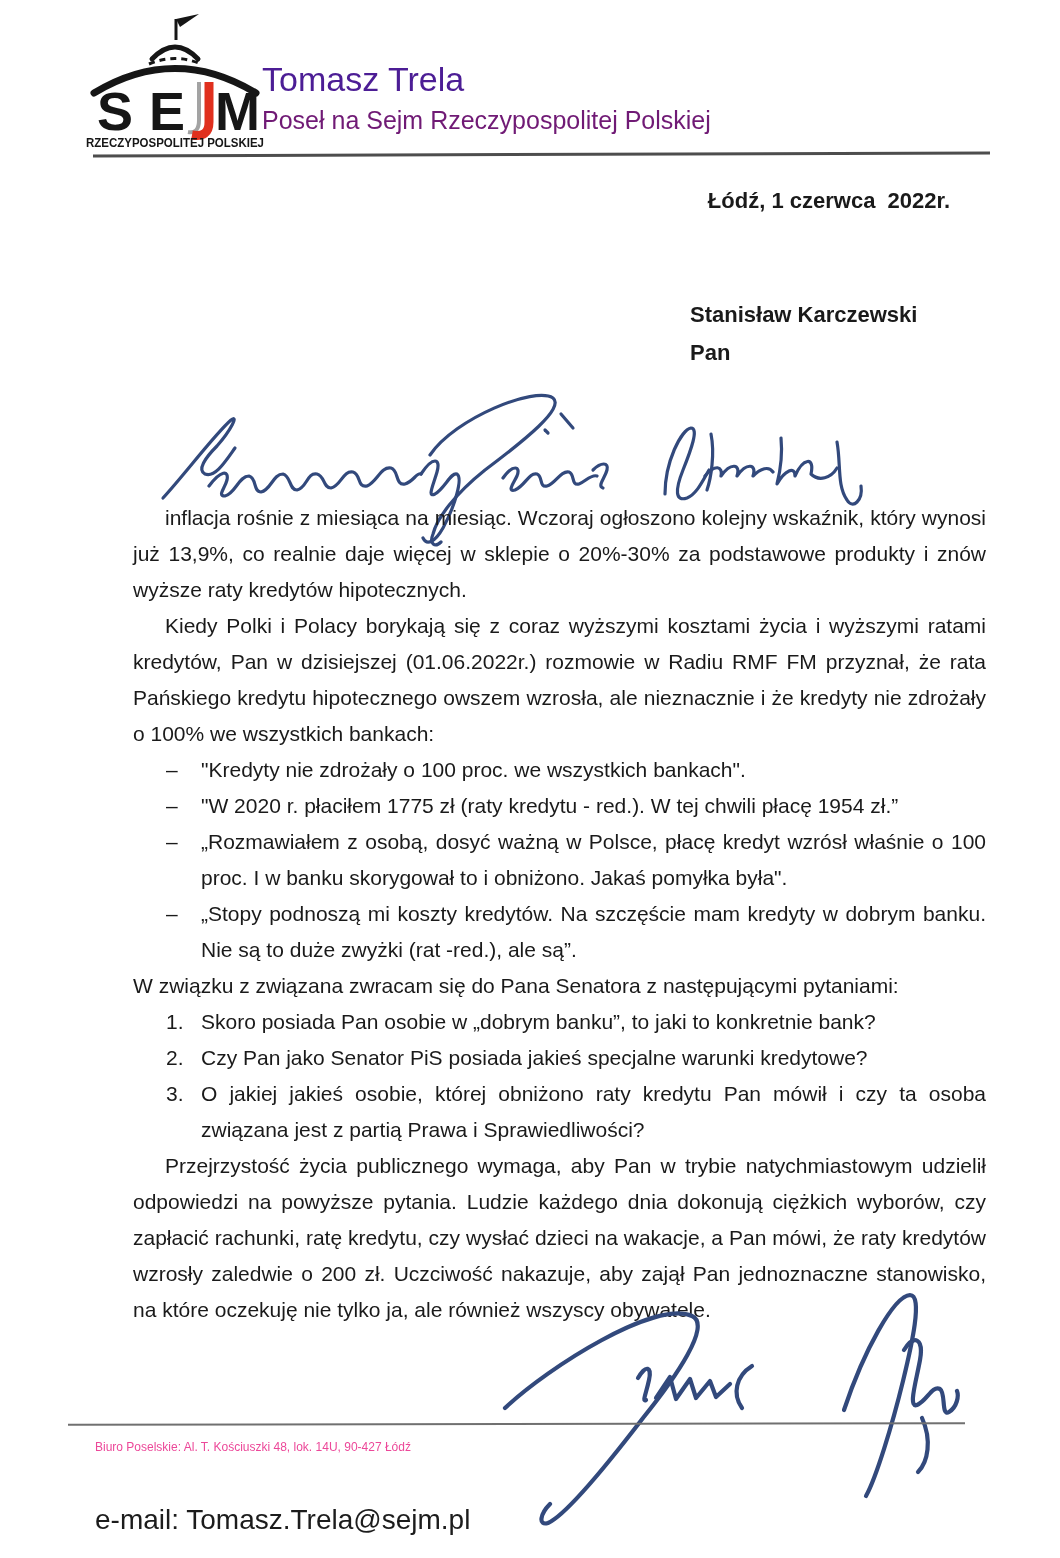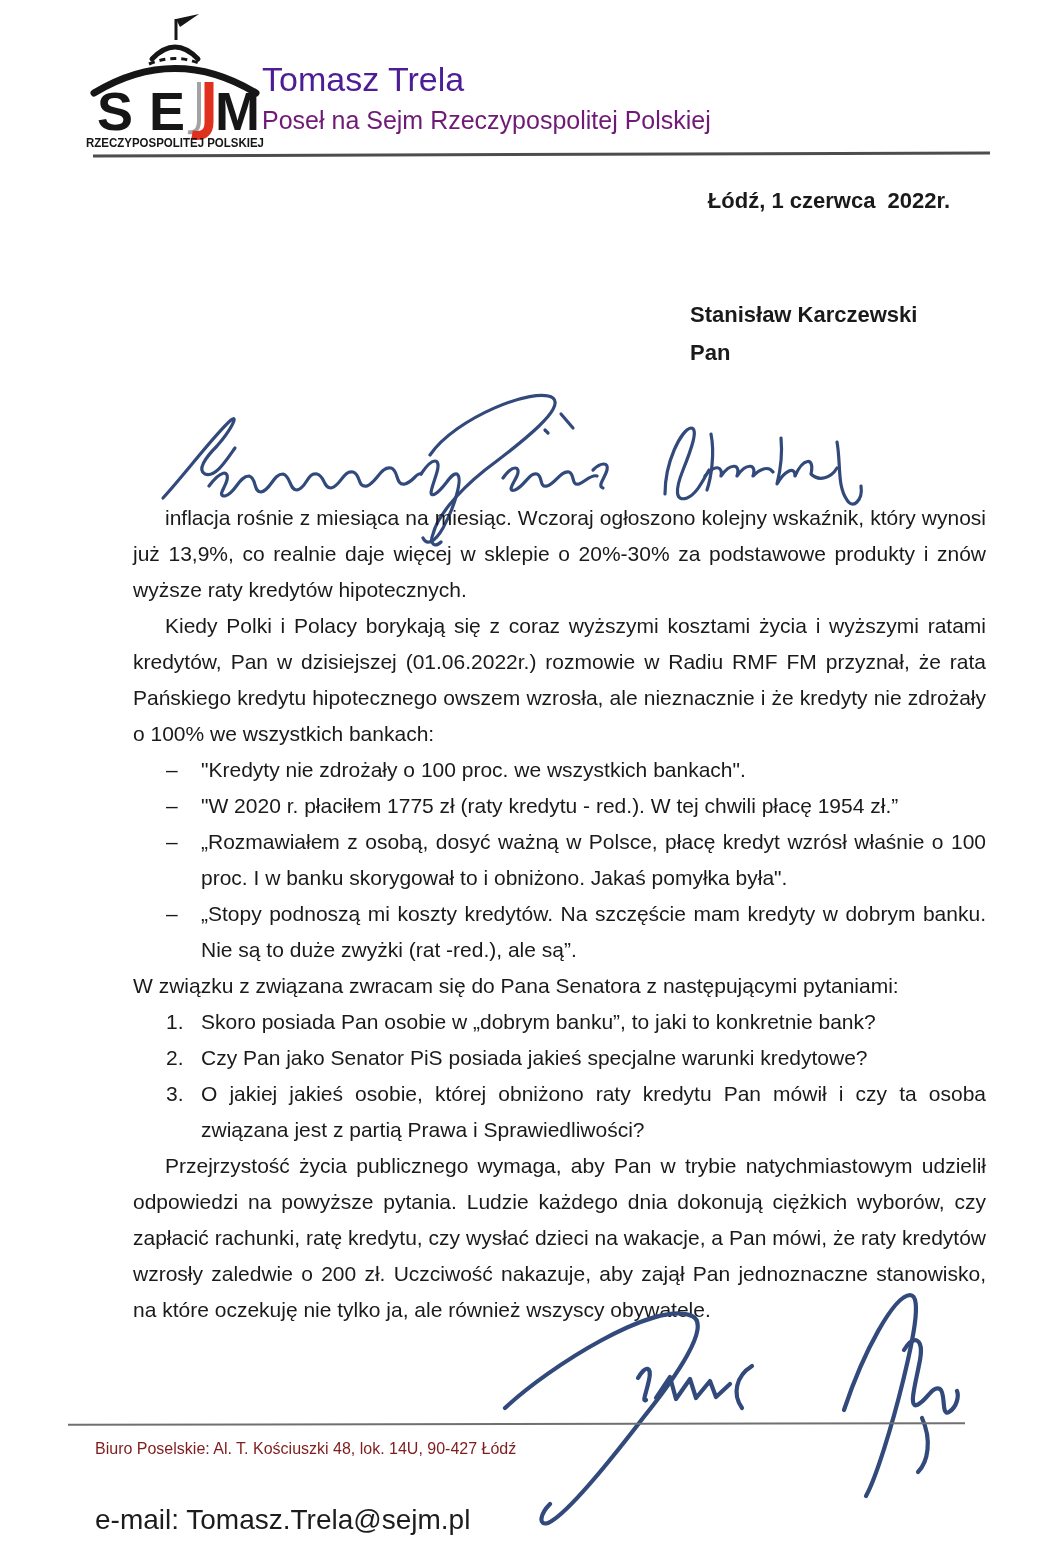--- a/index.html
+++ b/index.html
@@ -21,21 +21,21 @@
   .body-text p.no-indent{text-indent:0;}
   .row{display:flex;margin:0;}
   .row .marker{flex:0 0 35px;margin-left:33px;}
   .row .txt{flex:1;text-align:justify;}
   
   .salutation-svg{position:absolute;left:145px;top:378px;width:730px;height:170px;pointer-events:none;}
   .signature-svg{position:absolute;left:480px;top:1278px;width:480px;height:275px;pointer-events:none;}
   .ink{fill:none;stroke:#32497c;stroke-linecap:round;stroke-linejoin:round;}
   
   .ftr-rule{position:absolute;left:68px;top:1423px;width:897px;height:2px;background:#707070;transform:rotate(-0.1deg);}
-  .ftr-line1{position:absolute;left:95px;top:1440px;font-size:16px;color:#7f1d1d;}
+  .ftr-line1{position:absolute;left:95px;top:1440px;font-size:12px;color:#ec4899;}
   .ftr-line2{position:absolute;left:95px;top:1504px;font-size:28px;color:#1c1c1c;}
 </style>
 </head>
 <body>
 
 <div class="page">
 
   <svg class="logo" viewBox="0 0 180 142" aria-hidden="true">
     <path d="M91,34 L91,13" stroke="#161616" stroke-width="3" fill="none"></path>
     <path d="M91,13 L114,8 L95,21 Z" fill="#161616"></path>

